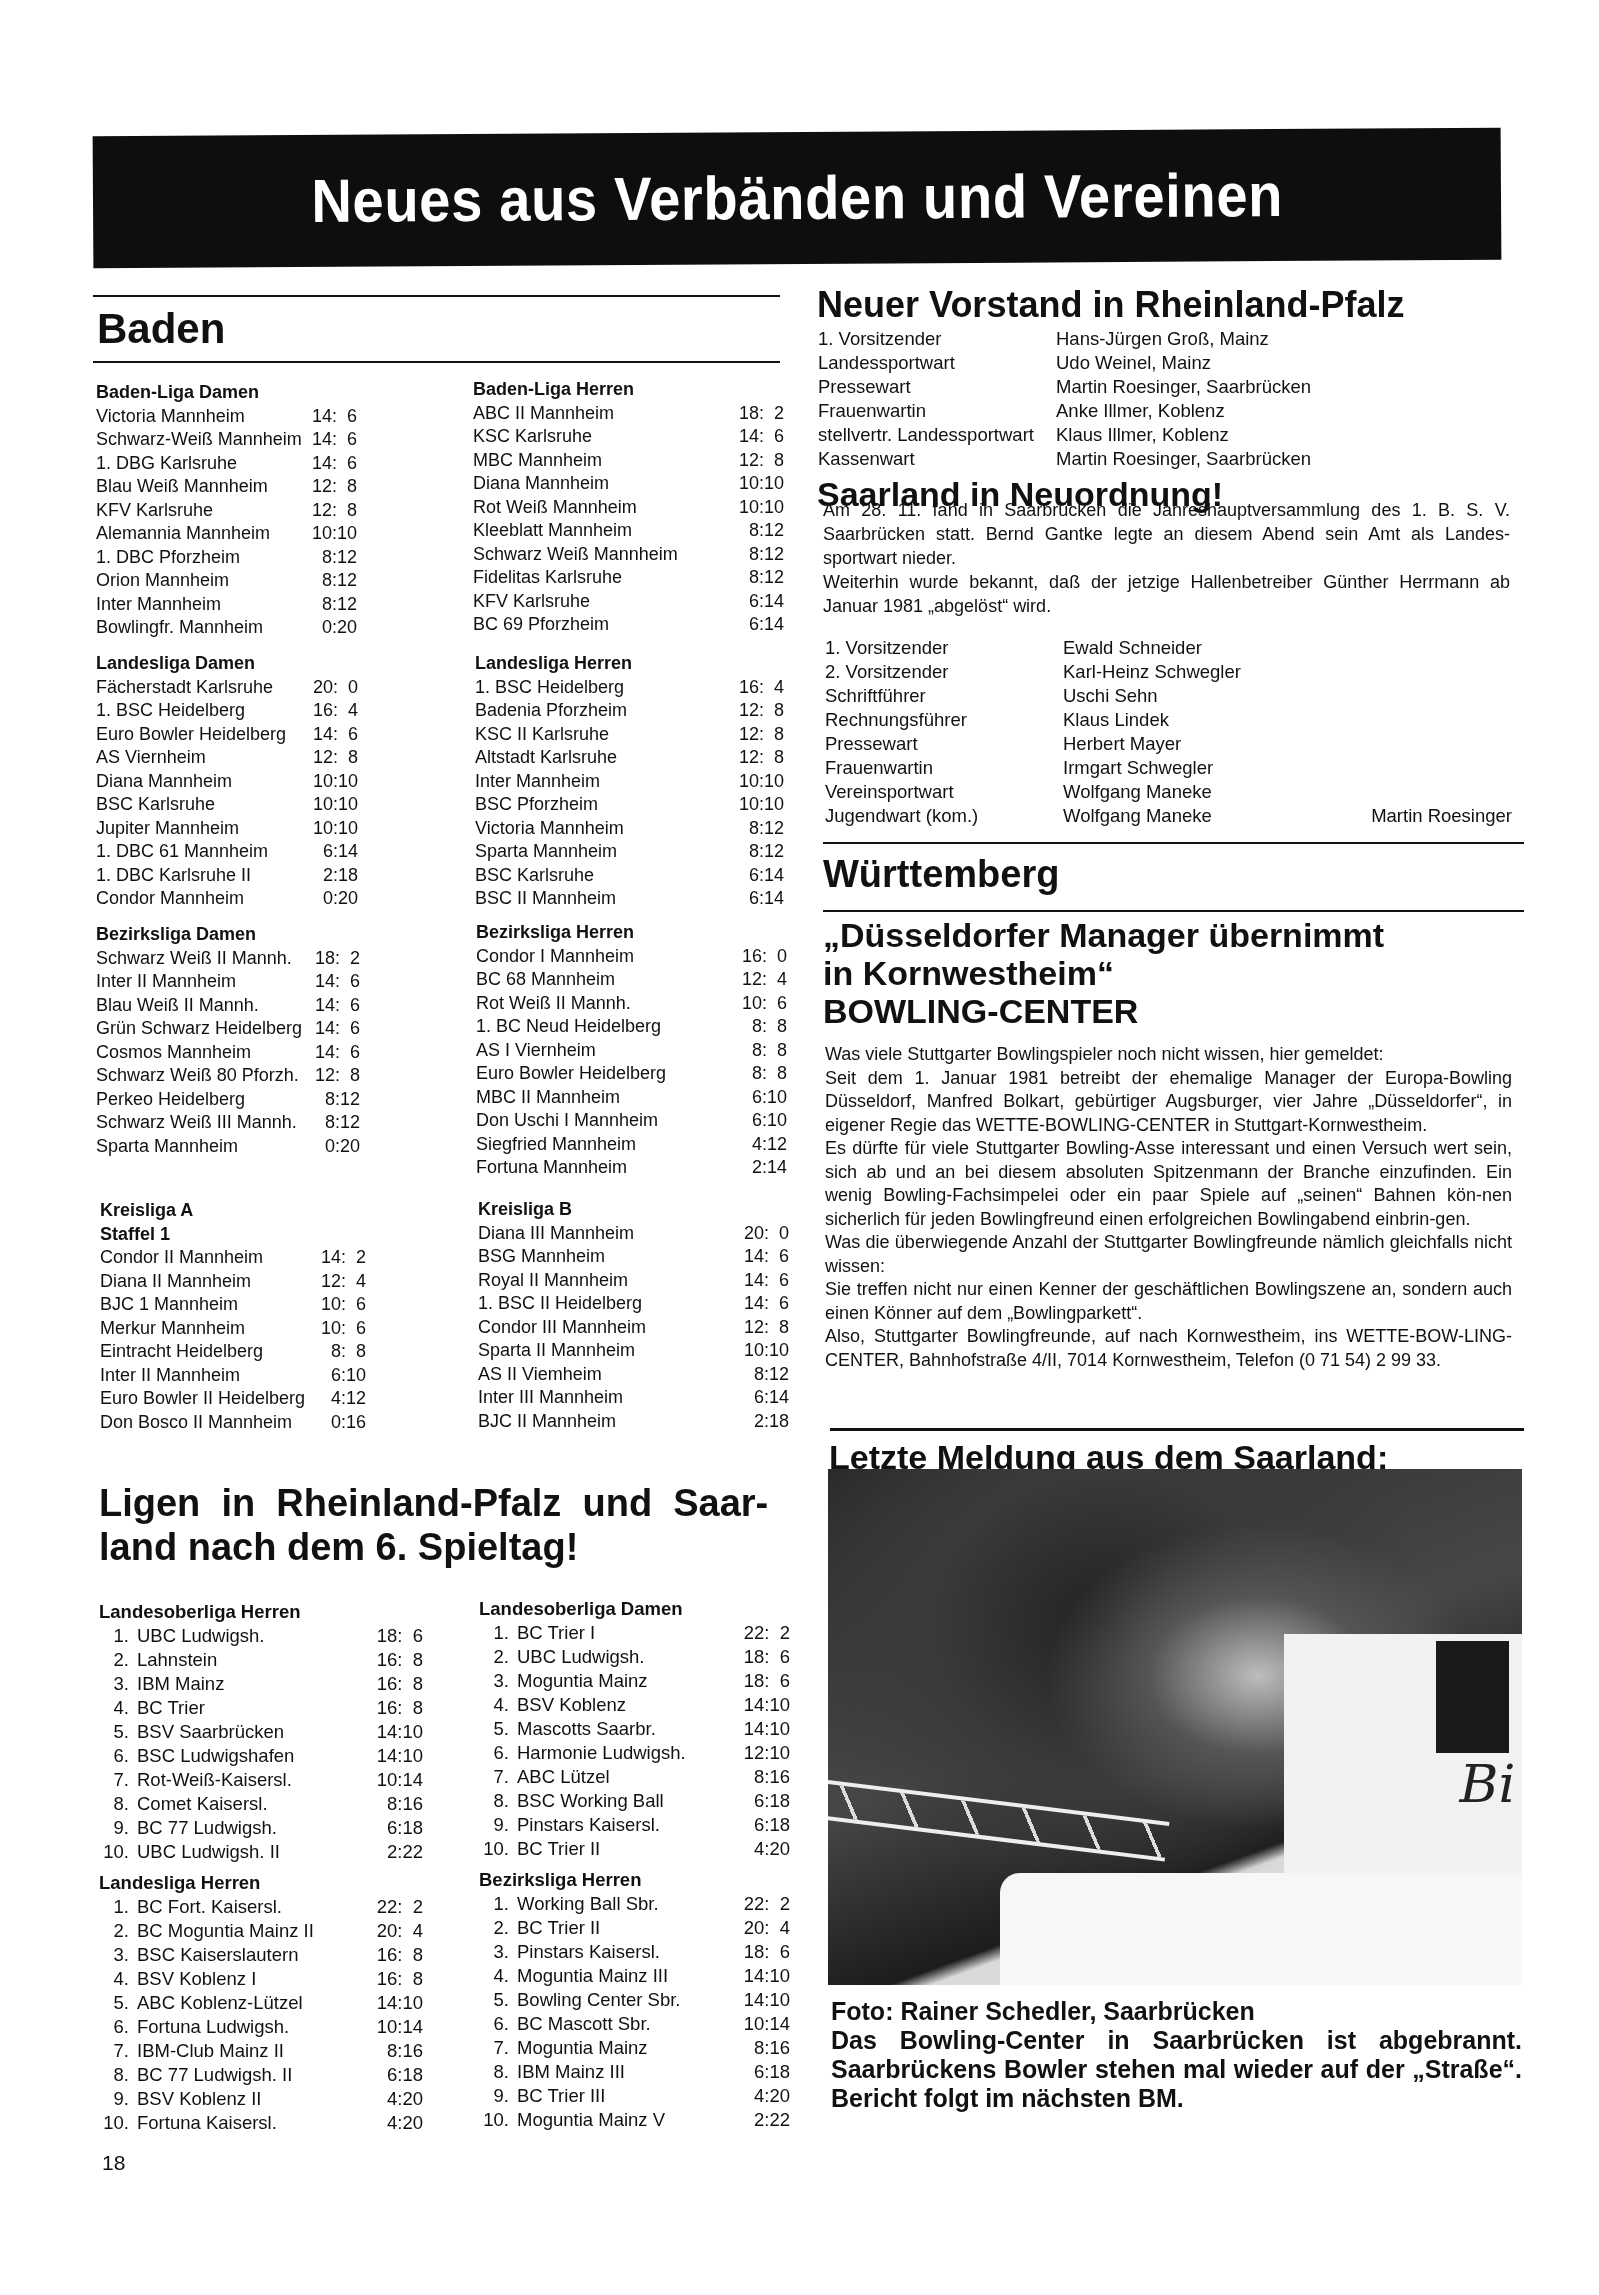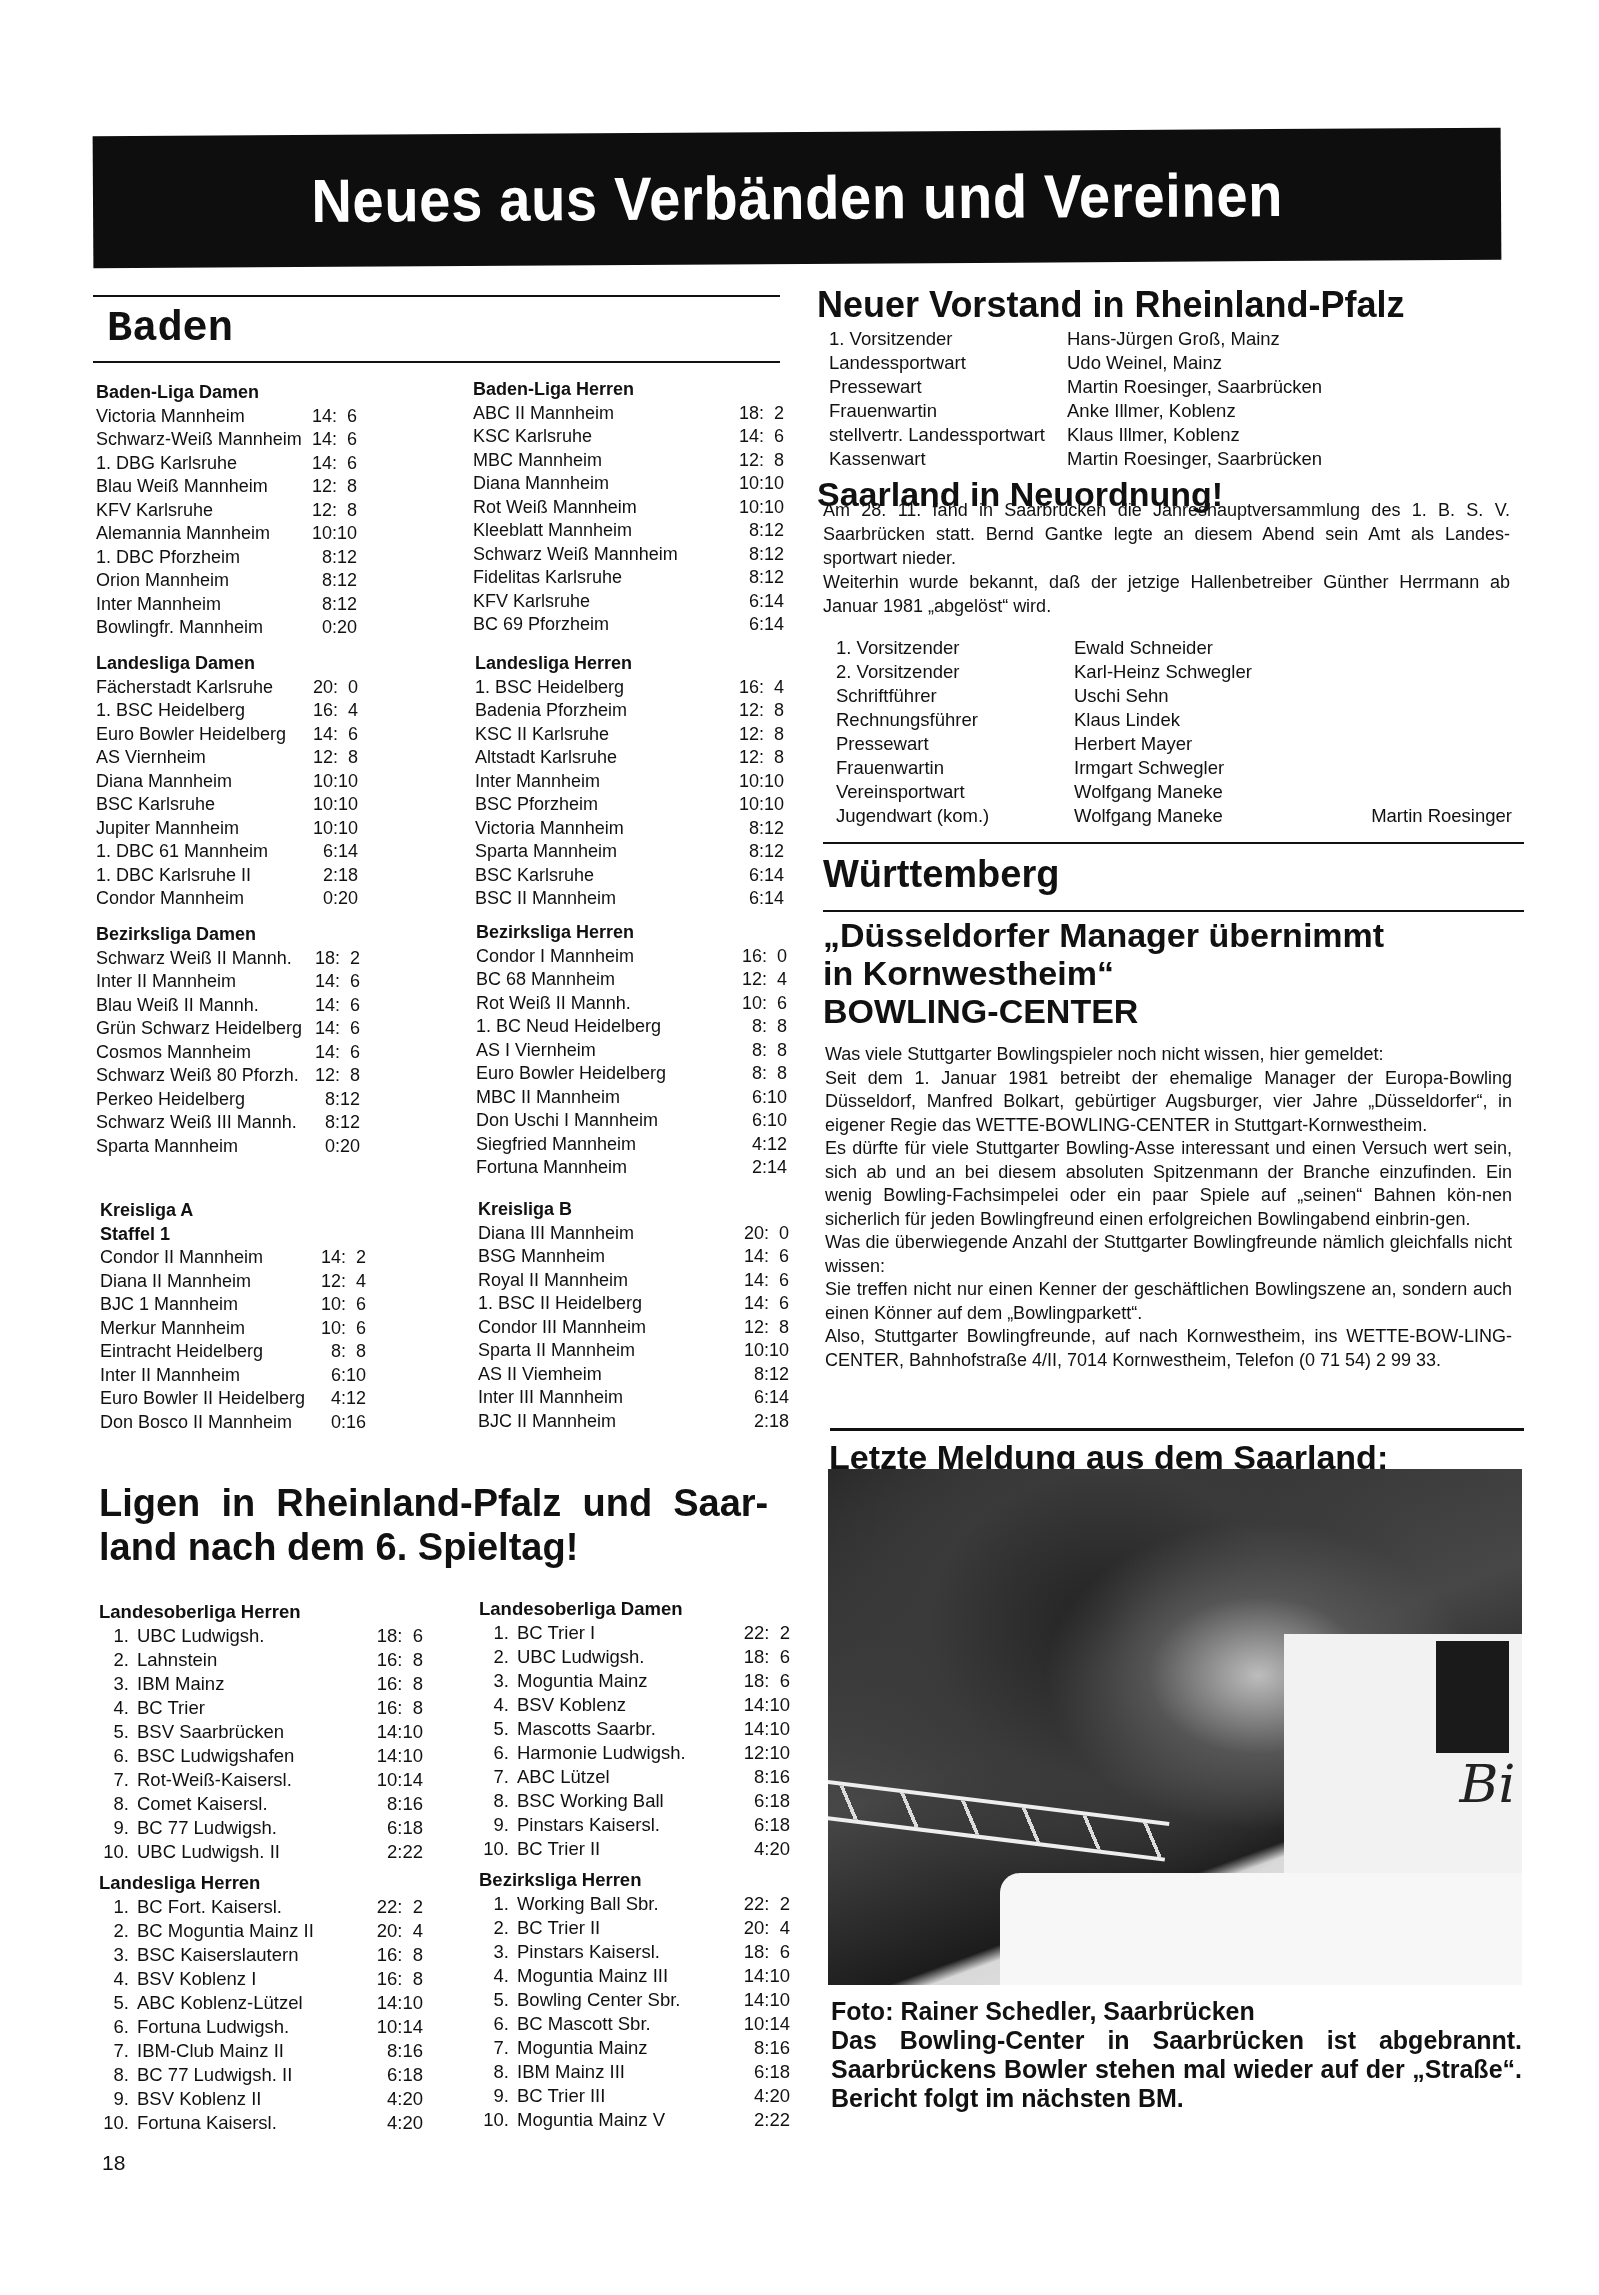--- a/index.html
+++ b/index.html
@@ -30,21 +30,21 @@
   
   .rp { position: absolute; font-size: 18.5px; line-height: 24px; transform-origin: left top; }
   .rp .ltitle { font-weight: bold; }
   .rp .row { display: flex; }
   .rp .row .pos { width: 38px; text-align: right; padding-right: 8px; }
   .rp .row .team { flex: 1; }
   .rp .row .score { white-space: pre; text-align: right; min-width: 53px; }
 
   
   .kv { position: absolute; font-size: 18.5px; line-height: 24px; }
-  .kv .row { display: flex; margin-left: 11px; }
+  .kv .row { display: flex; }
   .kv .row .k { width: 238px; }
   .para { position: absolute; font-size: 18px; line-height: 24px; text-align: justify; }
   .para p { margin: 0; }
 
   .photo {
     position: absolute; left: 828px; top: 1469px; width: 694px; height: 516px;
     background:
       radial-gradient(ellipse at 62% 40%, #bdbdbd 0%, #555 18%, transparent 35%),
       radial-gradient(ellipse at 40% 30%, #222 0%, #3a3a3a 30%, transparent 55%),
       linear-gradient(160deg, #2a2a2a 0%, #474747 45%, #1c1c1c 70%, #d9d9d9 72%, #efefef 100%);
@@ -63,21 +63,21 @@
   .pagenum { position: absolute; left: 102px; top: 2151px; font-size: 21px; }
 </style>
 </head>
 <body>
 
 <div class="banner">
   <h1>Neues aus Verbänden und Vereinen</h1>
 </div>
 
 <div class="rule" style="left:93px; top:295px; width:687px;"></div>
-<div class="h-section" style="left:107px; top:305px;font-family:Liberation Mono, monospace;">Baden</div>
+<div class="h-section" style="left:97px; top:305px;">Baden</div>
 <div class="rule" style="left:93px; top:361px; width:687px;"></div>
 
 <div class="league" style="left:96px; top:381px; width:261px;">
   <div class="ltitle">Baden-Liga Damen</div>
   <div class="row">
       <span>Victoria Mannheim</span>
       <span class="score">14:  6</span>
     </div>
   <div class="row">
       <span>Schwarz-Weiß Mannheim</span>

